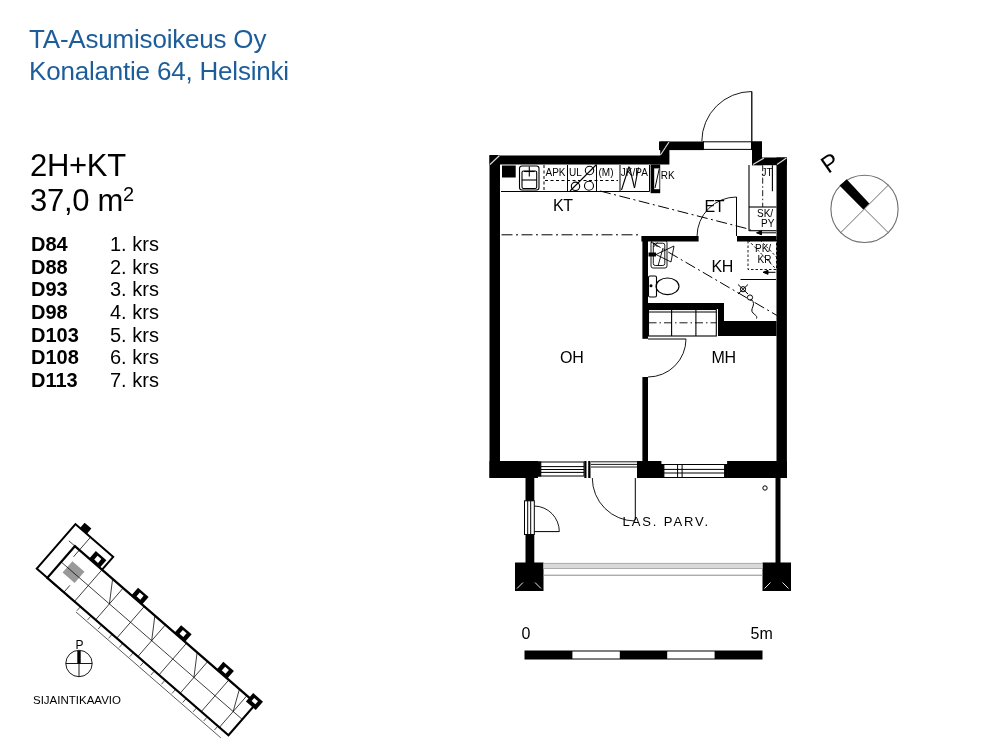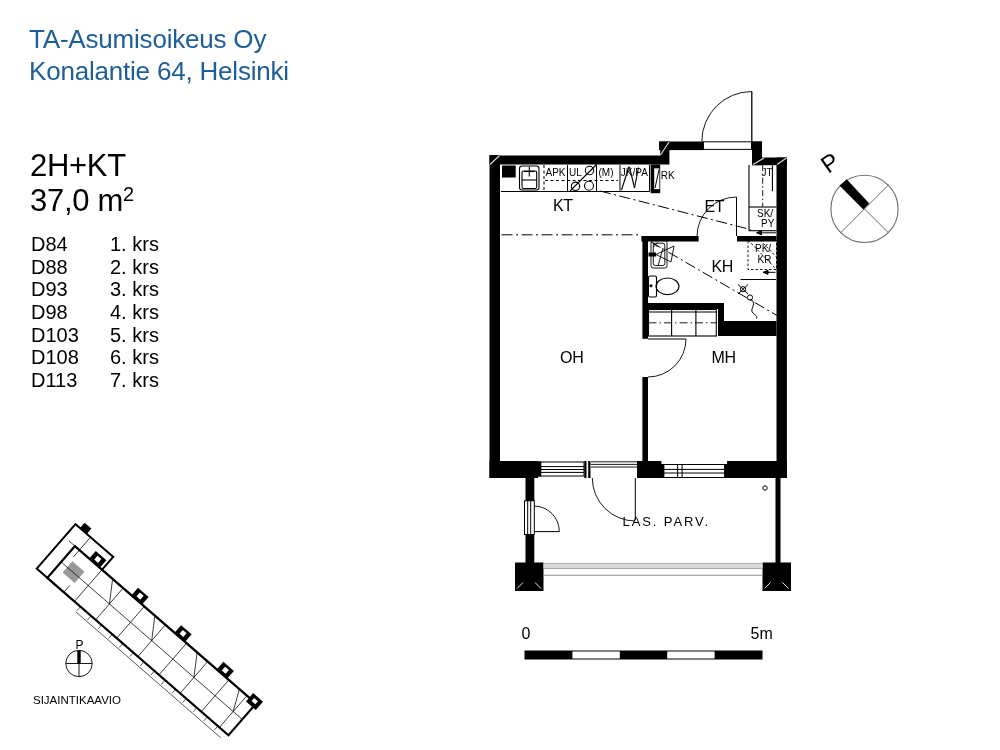--- a/index.html
+++ b/index.html
@@ -2,21 +2,21 @@
 <html><head>
 <meta charset="utf-8">
 <style>
   html,body{margin:0;padding:0;background:#fff;}
   body{width:1000px;height:750px;position:relative;font-family:"Liberation Sans",sans-serif;overflow:hidden;}
   .hdr{position:absolute;left:29px;top:23px;color:#1d5d99;font-weight:normal;font-size:26px;line-height:32px;letter-spacing:-0.2px;}
   .apt{position:absolute;left:30px;top:149px;color:#000;font-size:31px;line-height:34.5px;letter-spacing:-0.3px;}
   .apt sup{font-size:20px;vertical-align:baseline;position:relative;top:-10px;}
   .lst{position:absolute;left:31px;top:233px;color:#000;font-size:20px;}
   .lst .row{height:22.7px;line-height:22.7px;}
-  .lst .c1{display:inline-block;width:79px;}
+  .lst .c1{display:inline-block;width:79px;font-weight:bold;}
   svg{position:absolute;left:0;top:0;}
   text{font-family:"Liberation Sans",sans-serif;fill:#000;}
 </style>
 </head>
 <body>
 
 <div class="hdr">TA-Asumisoikeus Oy<br>Konalantie 64, Helsinki</div>
 
 <div class="apt">2H+KT<br>37,0 m<sup>2</sup></div>
 

